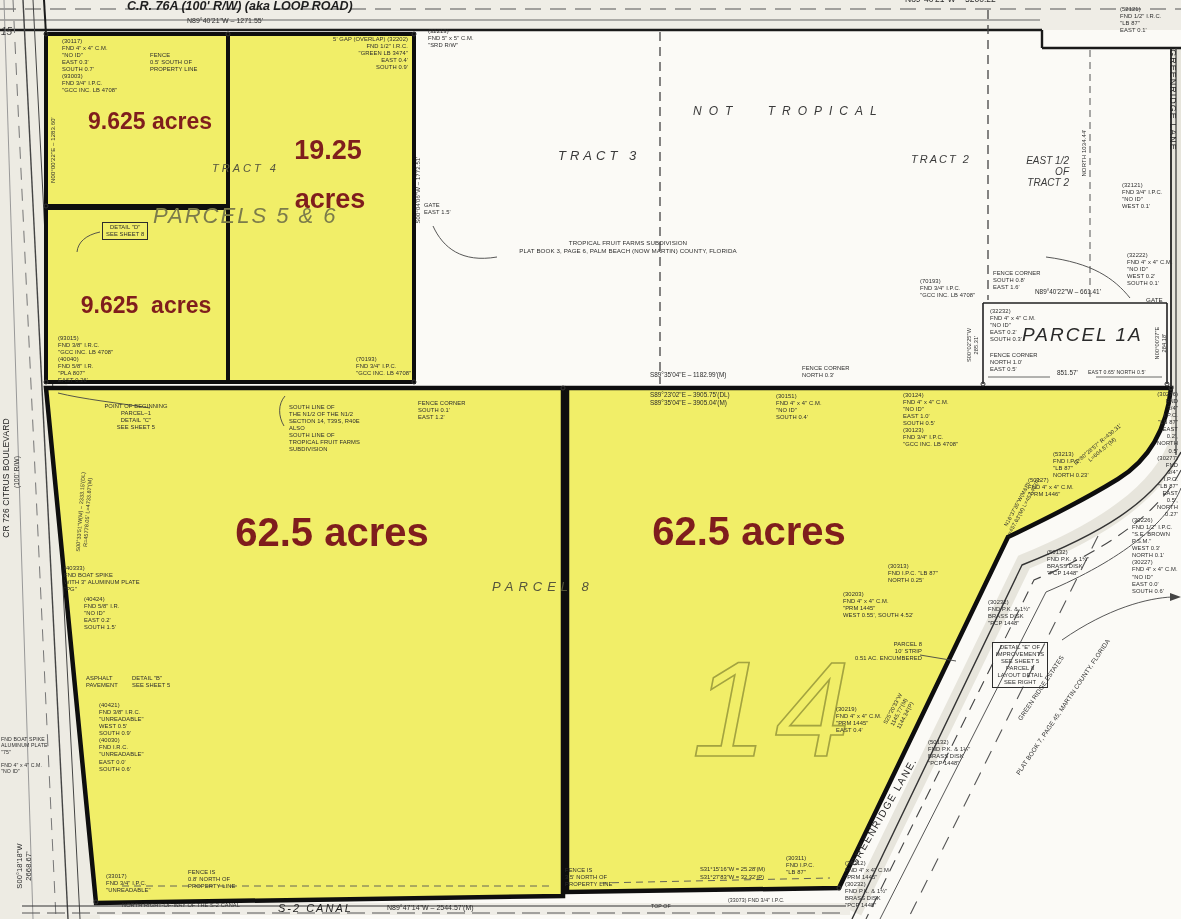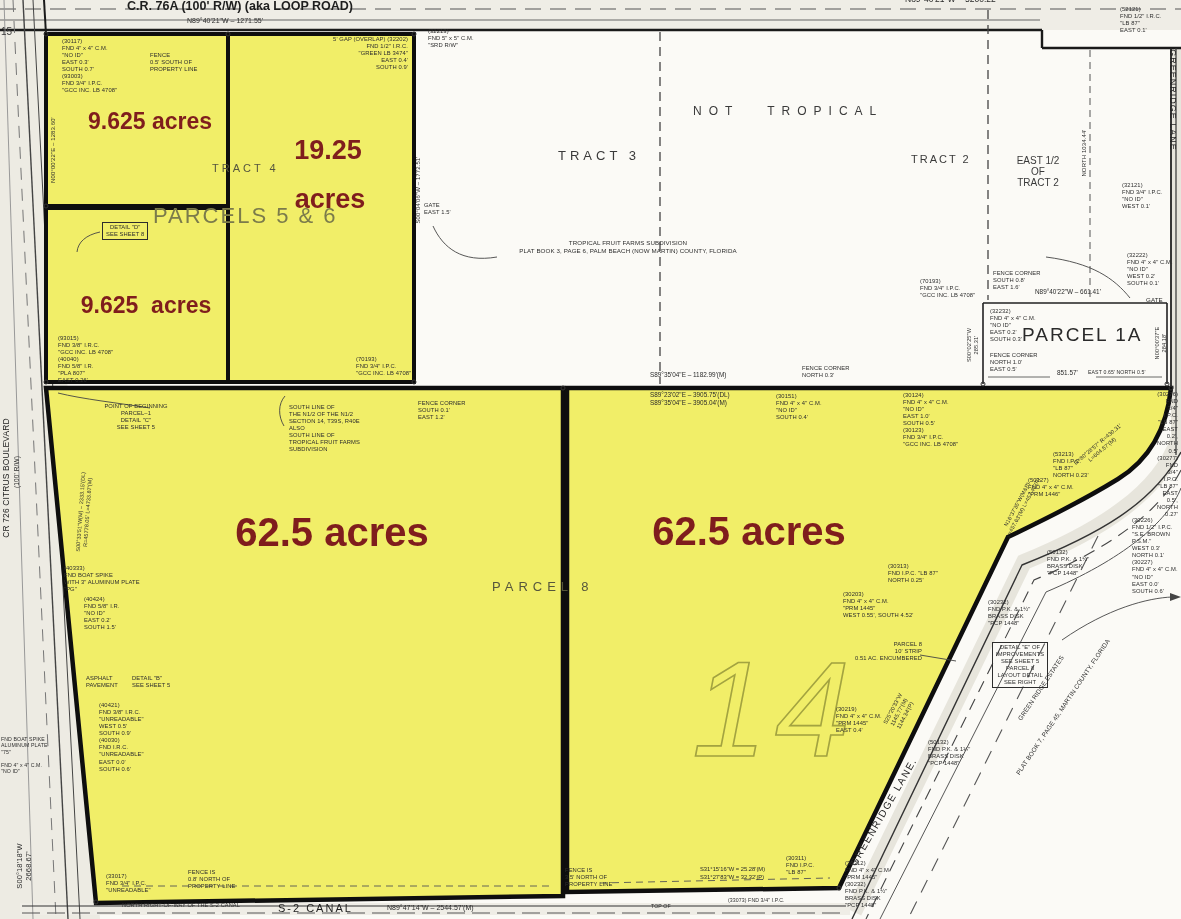--- a/index.html
+++ b/index.html
@@ -4,21 +4,21 @@
 <style>
   html,body{margin:0;padding:0;background:#d8d6cf;}
   .canvas{position:relative;width:1181px;height:919px;overflow:hidden;background:#fbfaf6;
           font-family:"Liberation Sans",sans-serif;}
   .canvas svg{position:absolute;left:0;top:0;}
   .n{position:absolute;font-size:5.8px;line-height:1.22;color:#2d2d2d;white-space:pre-line;letter-spacing:.1px;z-index:3;}
   .r{text-align:right;transform:translateX(-100%);}
   .box{border:1px solid #2d2d2d;padding:1px 3px;text-align:center;}
   .rot{transform-origin:center;text-align:center;white-space:pre-line;z-index:3;}
   .acre{position:absolute;transform:translate(-50%,-50%);font-weight:bold;color:#7f1d1d;white-space:pre;z-index:3;}
-  .big{position:absolute;color:#3a3a3a;white-space:pre-line;z-index:3;}
+  .big{position:absolute;color:#3a3a3a;white-space:pre-line;z-index:3;font-style:italic;}
   .bear{position:absolute;font-size:6.4px;line-height:1.3;color:#2a2a2a;white-space:pre-line;z-index:3;}
 </style>
 </head>
 <body>
 
 <div class="canvas">
 
   <svg width="1181" height="919" viewBox="0 0 1181 919">
     <rect width="1181" height="919" fill="#fbfaf6"></rect>
     <rect x="0" y="0" width="1181" height="30" fill="#efede6"></rect>
@@ -102,21 +102,21 @@
 2668.67'</div>
   <div class="n rot" style="left:1173px;top:100px;font-size:9px;color:#222;letter-spacing:1px;transform:translate(-50%,-50%) rotate(90deg);white-space:nowrap;">GREENRIDGE LANE</div>
   <div class="n rot" style="left:884px;top:812px;font-size:10px;color:#222;letter-spacing:1.5px;transform:translate(-50%,-50%) rotate(-60deg);white-space:nowrap;">GREENRIDGE LANE.</div>
   <div class="big" style="left:278px;top:902px;font-size:11px;letter-spacing:2px;color:#1e1e1e;">S-2 CANAL</div>
   <div class="n" style="left:122px;top:902px;font-size:5.6px;">NORTH RIGHT-OF-WAY OF THE S-2 CANAL</div>
   <div class="bear" style="left:387px;top:903px;font-size:7px;">N89°47'14"W – 2544.57'(M)</div>
 
   <div class="big" style="left:693px;top:104px;font-size:12px;letter-spacing:7px;word-spacing:18px;">NOT TROPICAL</div>
   <div class="big" style="left:558px;top:148px;font-size:13px;letter-spacing:4px;">TRACT 3</div>
   <div class="big" style="left:911px;top:153px;font-size:11px;letter-spacing:2px;">TRACT 2</div>
-  <div class="big" style="left:1007px;top:155px;width:62px;text-align:center;font-size:10px;line-height:1.1;">EAST 1/2
+  <div class="big" style="left:1007px;top:155px;width:62px;text-align:right;font-size:10px;line-height:1.1;">EAST 1/2
 OF
 TRACT 2</div>
   <div class="big" style="left:212px;top:162px;font-size:11px;letter-spacing:3px;color:#55553f;">TRACT 4</div>
   <div class="big" style="left:153px;top:203px;font-size:22px;letter-spacing:2px;color:#7b7b4b;">PARCELS 5 &amp; 6</div>
   <div class="big" style="left:492px;top:579px;font-size:13px;letter-spacing:5px;color:#56563c;">PARCEL 8</div>
   <div class="big" style="left:1022px;top:324px;font-size:19px;letter-spacing:2px;color:#2a2a2a;text-align:right;">PARCEL 1A</div>
 
   <div class="acre" style="left:150px;top:121px;font-size:23px;">9.625 acres</div>
   <div class="acre" style="left:328px;top:150px;font-size:27px;">19.25</div>
   <div class="acre" style="left:330px;top:199px;font-size:27px;">acres</div>

